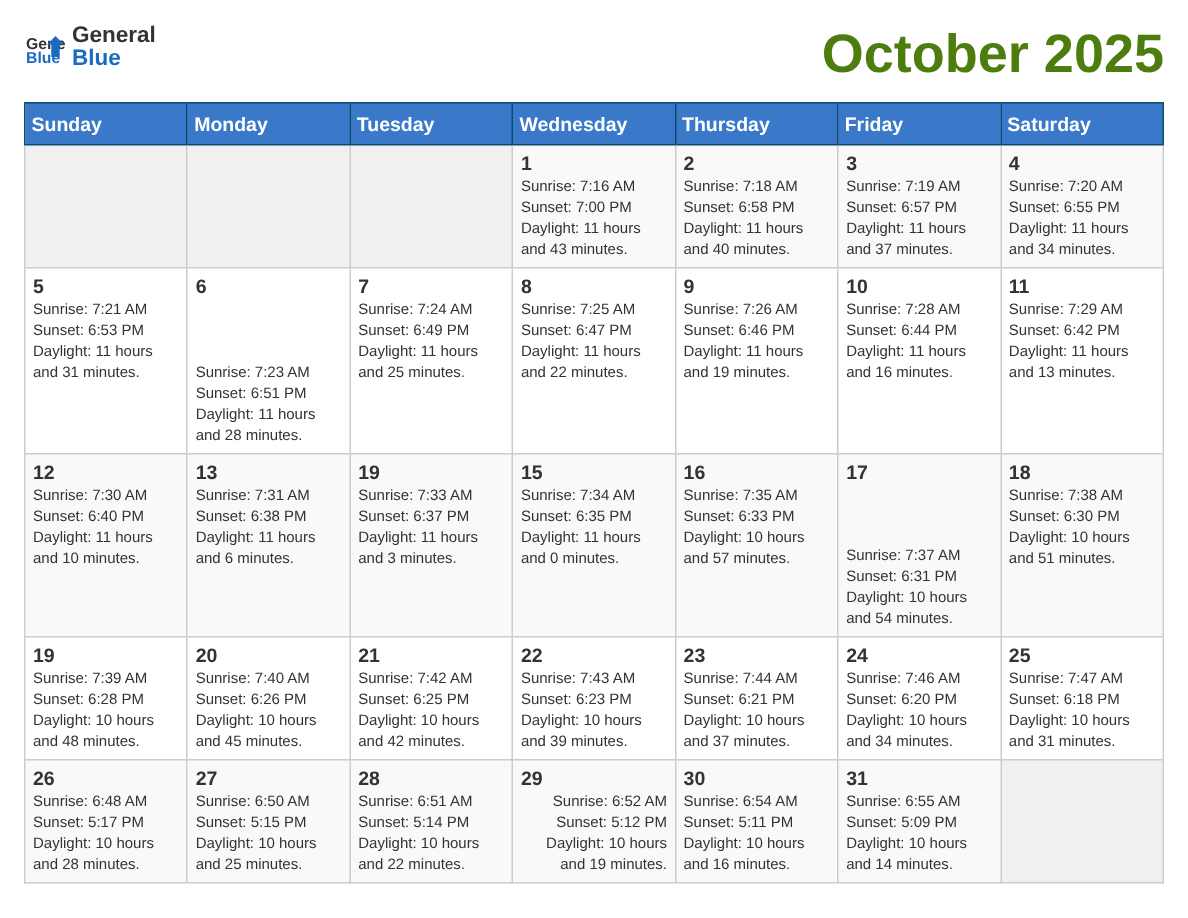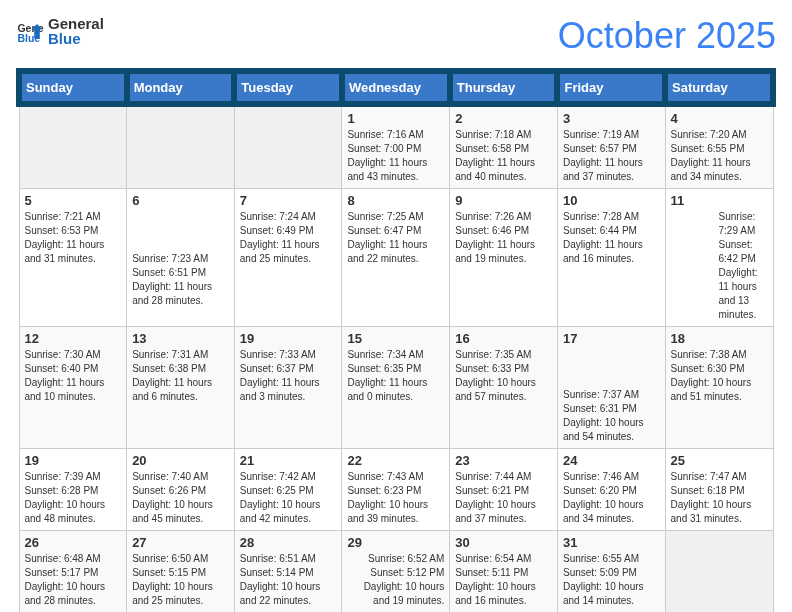--- a/index.html
+++ b/index.html
@@ -23,41 +23,41 @@
     }
     .logo-icon {
       width: 28px;
       height: 28px;
     }
     .title-block {
       text-align: right;
     }
     .month-title {
       font-size: 36px;
-      font-weight: normal;
-      color: #3b82f6;
+      font-weight: bold;
+      color: #4d7c0f;
       line-height: 1.1;
     }
     .location-title {
       font-size: 15px;
       color: #333;
     }
     .calendar {
       width: 100%;
       border-collapse: collapse;
       border: 1px solid #ccc;
     }
     .calendar th {
       background-color: #3a78c9;
       color: #fff;
       font-size: 13px;
       font-weight: bold;
       padding: 6px 4px;
       text-align: left;
-      border: 6px solid #0c4a6e;
+      border: 1px solid #0c4a6e;
     }
     .calendar td {
       vertical-align: top;
       border: 1px solid #ccc;
       padding: 4px 5px;
       font-size: 10.5px;
       color: #333;
       width: 108px;
       min-height: 90px;
       background: #fff;
@@ -187,21 +187,21 @@
         </td>
         <td>
           <span class="day-number">10</span>
           <div class="day-info" style="white-space: pre-line;">Sunrise: 7:28 AM
 Sunset: 6:44 PM
 Daylight: 11 hours
 and 16 minutes.</div>
         </td>
         <td>
           <span class="day-number">11</span>
-          <div class="day-info" style="white-space: pre-line; margin-left: 48px;">Sunrise: 7:29 AM
+          <div class="day-info" style="white-space: pre-line;">Sunrise: 7:29 AM
 Sunset: 6:42 PM
 Daylight: 11 hours
 and 13 minutes.</div>
         </td>
       </tr>
       <tr>
         <td>
           <span class="day-number">12</span>
           <div class="day-info" style="white-space: pre-line;">Sunrise: 7:30 AM
 Sunset: 6:40 PM

